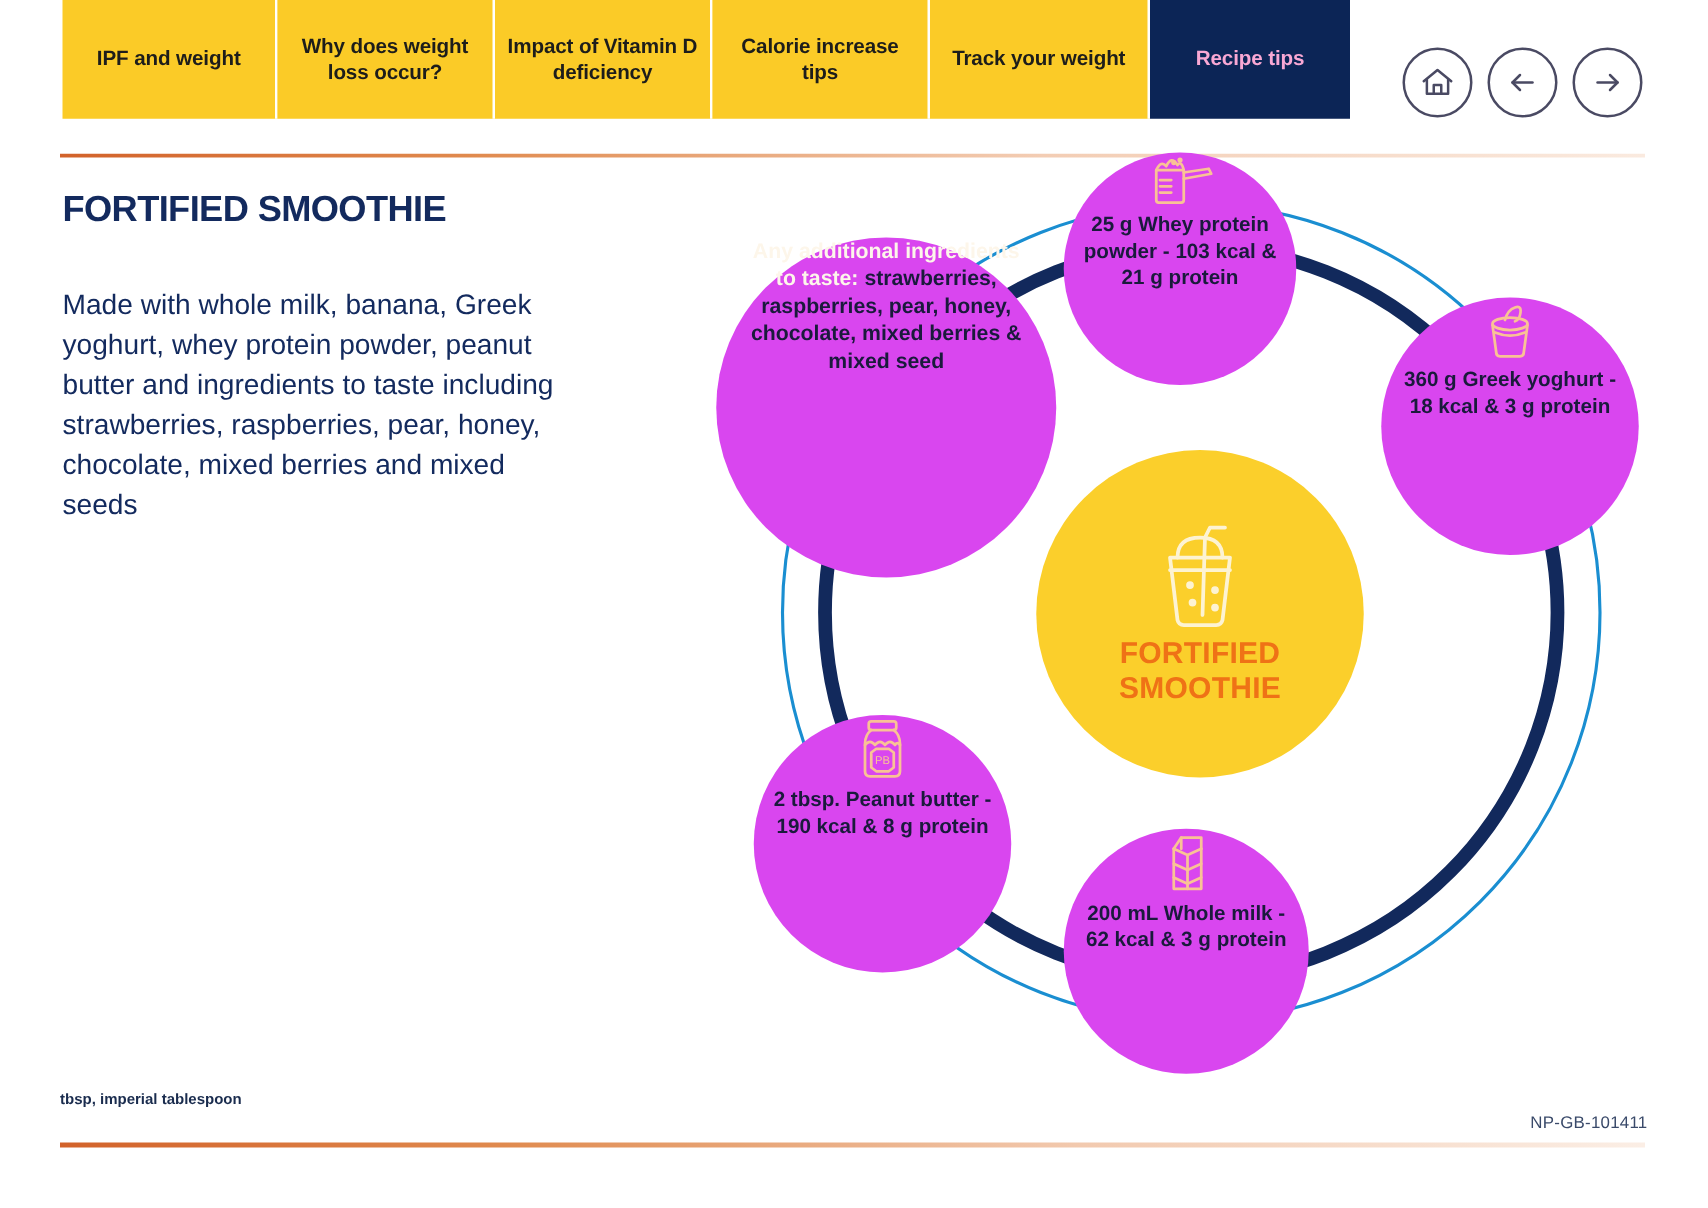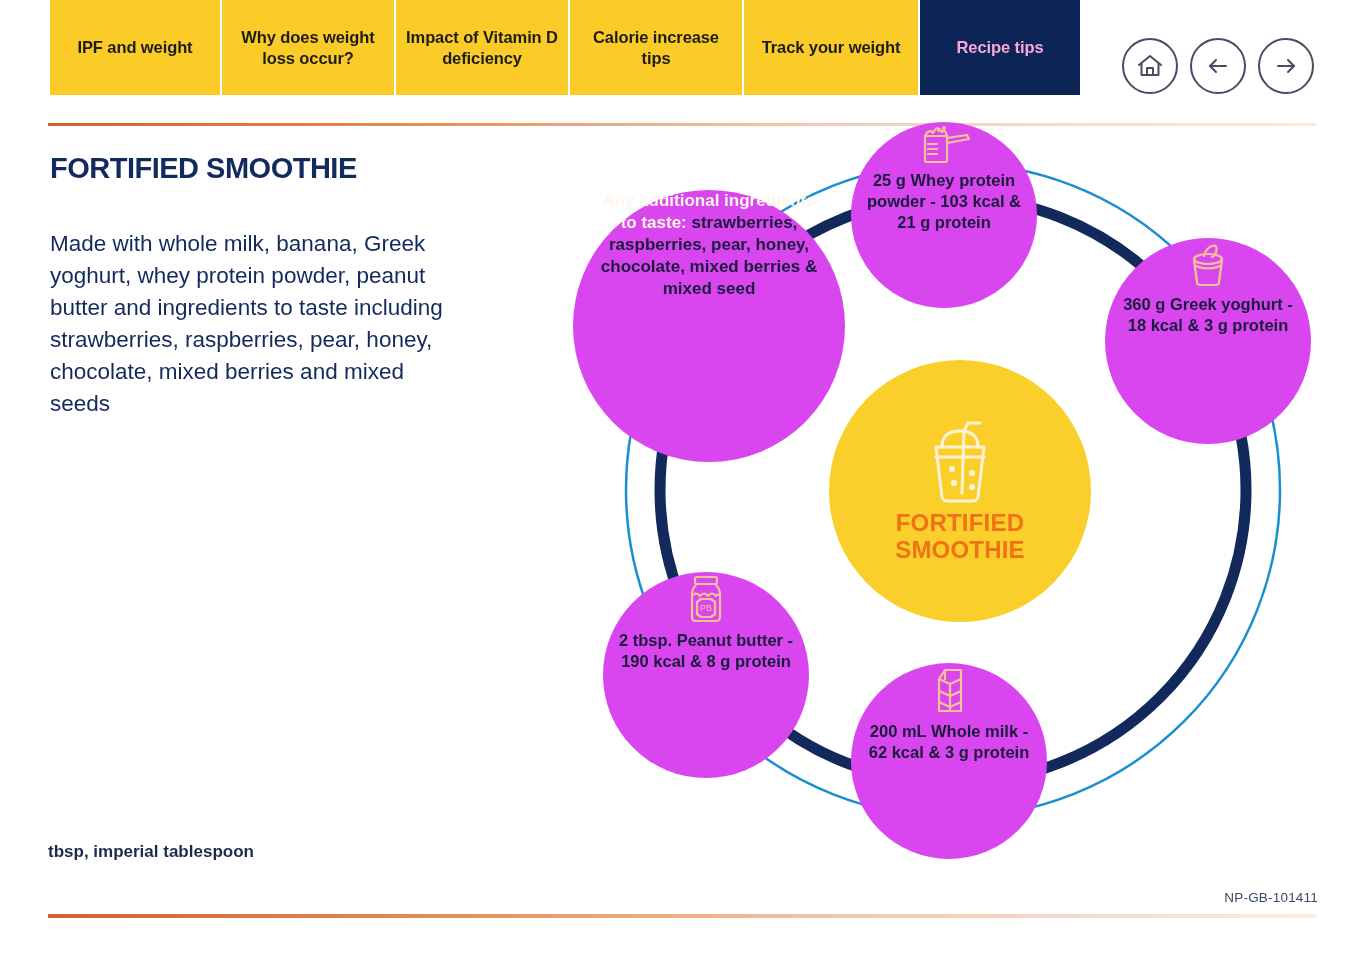--- a/index.html
+++ b/index.html
@@ -173,22 +173,22 @@
     line-height: 1.14;
     color: #ef7216;
     text-align: center;
     letter-spacing: 0.2px;
   }
 
   
   #footnote {
     position: absolute;
     left: 48px;
-    top: 842px;
-    font-size: 17px;
+    top: 872px;
+    font-size: 12px;
     font-weight: bold;
     color: #1a2c4e;
   }
   #doccode {
     position: absolute;
     right: 48px;
     top: 890px;
     font-size: 13.5px;
     color: #3a4a6a;
     letter-spacing: 0.2px;

